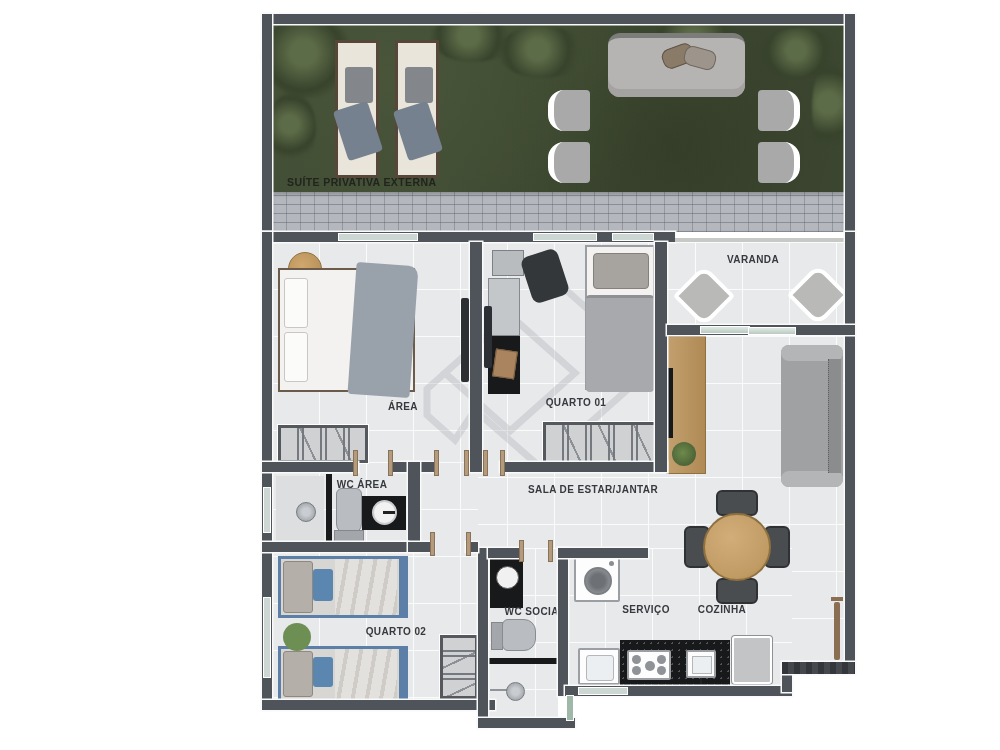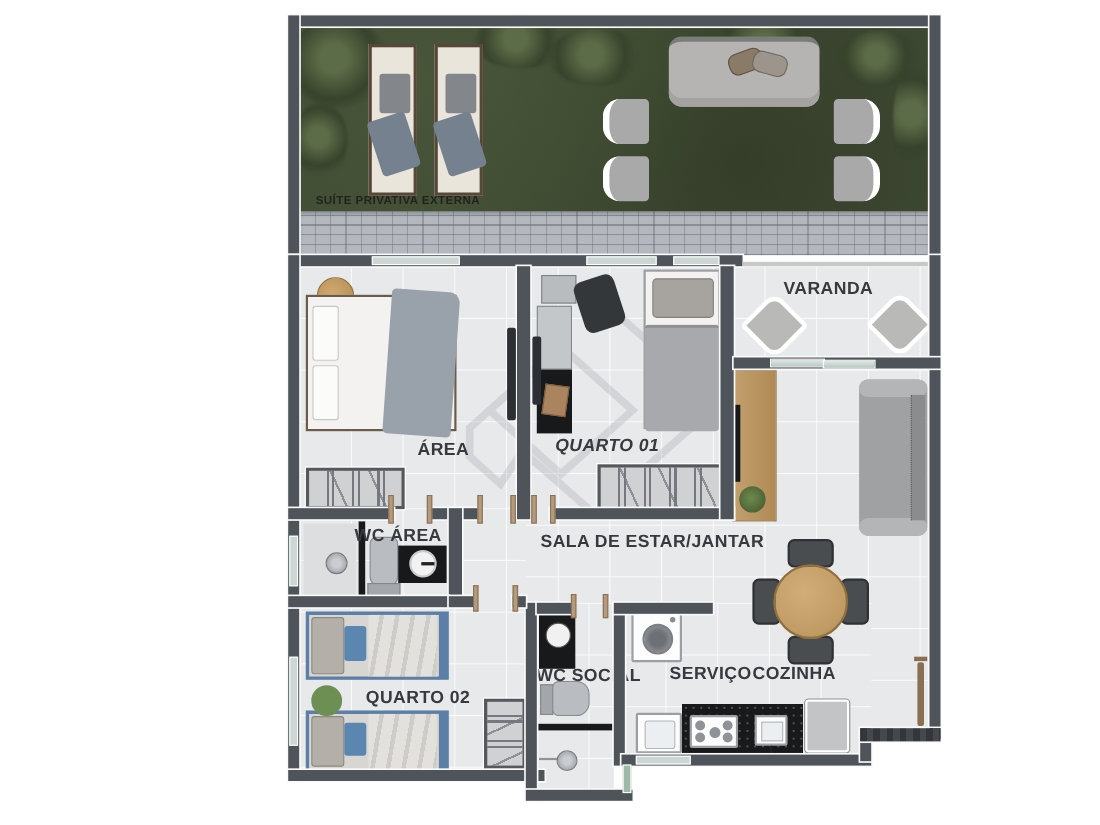--- a/index.html
+++ b/index.html
@@ -66,21 +66,21 @@
   .circle{border-radius:50%;}
   .roundtable{background:radial-gradient(circle at 40% 35%, #d3ad79, #c19b64 70%, #a8854f);
     border-radius:50%;border:2px solid #8f713f;box-sizing:border-box;}
   .dchair{background:#4a4d50;border:2px solid #2f3134;border-radius:6px;box-sizing:border-box;}
   .sofa{background:#9fa1a3;border-radius:8px;}
   .sofa .arm{position:absolute;left:0;width:100%;height:16px;background:#b3b5b7;border-radius:8px;}
   .sofa .back{position:absolute;right:2px;top:14px;width:12px;height:114px;background:#8a8c8e;border-left:1px dotted #5c5e60;}
   .wood{background:linear-gradient(90deg,#c2a06e,#b08a55);}
 
   
-  .lbl{position:absolute;font-size:16px;font-weight:bold;color:#36393d;letter-spacing:.4px;
+  .lbl{position:absolute;font-size:10px;font-weight:bold;color:#36393d;letter-spacing:.4px;
        white-space:nowrap;transform:translateX(-50%);}
   .lbl.onGrass{color:#20241c;transform:none;font-size:10.5px;}
 
   .wm{position:absolute;opacity:.28;}
 </style>
 </head>
 <body>
 
 <div class="stage">
 
@@ -143,21 +143,21 @@
   <div class="abs" style="left:492px;top:250px;width:30px;height:24px;background:#b9bcbf;border:1px solid #7e8184;"></div>
   <div class="abs" style="left:526px;top:252px;width:38px;height:48px;background:#34373a;border-radius:8px;transform:rotate(-18deg);"></div>
   <div class="abs" style="left:488px;top:278px;width:30px;height:56px;background:#c4c7ca;border:1px solid #85888c;"></div>
   <div class="abs blackbox" style="left:488px;top:336px;width:32px;height:58px;"></div>
   <div class="abs" style="left:494px;top:350px;width:20px;height:26px;background:#a9845f;border:1px solid #7c5f41;transform:rotate(8deg);"></div>
   <div class="abs bedframe" style="left:585px;top:245px;width:70px;height:145px;border-color:#9a9da1;">
     <div class="abs" style="left:6px;top:6px;width:54px;height:34px;background:#a7a4a0;border-radius:4px;border:1px solid #84817d;"></div>
     <div class="duvet-g abs" style="left:-1px;top:48px;width:68px;height:94px;border-top:3px solid #8e9094;"></div>
   </div>
   <div class="abs wardrobe" style="left:543px;top:422px;width:115px;height:42px;"></div>
-  <div class="lbl" style="left:552px;top:397px;font-style:italic;">QUARTO 01</div>
+  <div class="lbl" style="left:576px;top:397px;">QUARTO 01</div>
 
   <div class="abs vchair" style="left:682px;top:274px;width:36px;height:36px;"></div>
   <div class="abs vchair" style="left:796px;top:273px;width:36px;height:36px;"></div>
   <div class="lbl" style="left:753px;top:254px;">VARANDA</div>
 
   <div class="abs wood" style="left:666px;top:336px;width:38px;height:136px;border:1px solid #8f713f;"></div>
   <div class="abs blackbox" style="left:666px;top:368px;width:7px;height:70px;"></div>
   <div class="abs circle" style="left:672px;top:442px;width:24px;height:24px;background:radial-gradient(circle at 45% 45%, #6e8a4b, #3f5430);"></div>
   <div class="abs sofa" style="left:781px;top:345px;width:62px;height:142px;">
     <div class="arm" style="top:0;"></div>
@@ -186,21 +186,21 @@
     <div class="abs" style="left:32px;top:10px;width:20px;height:32px;background:#5b86b0;border-radius:3px;"></div>
     <div class="abs" style="left:54px;top:0;width:62px;height:56px;background:repeating-linear-gradient(100deg,#e3e1dd 0 10px,#cfccc7 10px 14px);"></div>
   </div>
   <div class="abs" style="left:278px;top:646px;width:130px;height:56px;background:#d8d6d2;border:3px solid #5b7fa6;border-right-width:9px;box-sizing:border-box;">
     <div class="abs" style="left:2px;top:2px;width:28px;height:44px;background:#b5afa9;border-radius:3px;border:1px solid #8e8881;"></div>
     <div class="abs" style="left:32px;top:8px;width:20px;height:30px;background:#5b86b0;border-radius:3px;"></div>
     <div class="abs" style="left:54px;top:0;width:62px;height:50px;background:repeating-linear-gradient(100deg,#e3e1dd 0 10px,#cfccc7 10px 14px);"></div>
   </div>
   <div class="abs circle" style="left:283px;top:623px;width:28px;height:28px;background:#6d8f54;"></div>
   <div class="abs wardrobe v" style="left:440px;top:635px;width:38px;height:64px;"></div>
-  <div class="lbl" style="left:380px;top:626px;">QUARTO 02</div>
+  <div class="lbl" style="left:396px;top:626px;">QUARTO 02</div>
 
   <div class="abs blackbox" style="left:490px;top:556px;width:33px;height:52px;"></div>
   <div class="abs circle" style="left:496px;top:566px;width:21px;height:21px;background:#f1f1f1;border:1px solid #555;"></div>
   <div class="abs" style="left:491px;top:622px;width:10px;height:26px;background:#a3a6aa;border:1px solid #84878b;"></div>
   <div class="abs toilet" style="left:502px;top:619px;width:32px;height:30px;border-radius:6px 12px 12px 6px;"></div>
   <div class="abs blackbox" style="left:488px;top:658px;width:70px;height:6px;"></div>
   <div class="abs" style="left:490px;top:689px;width:20px;height:2px;background:#909498;"></div>
   <div class="abs circle" style="left:506px;top:682px;width:17px;height:17px;background:radial-gradient(circle,#c9ccd0 30%,#8d9195);border:1px solid #777b7f;"></div>
   <div class="lbl" style="left:535px;top:606px;">WC SOCIAL</div>
 

